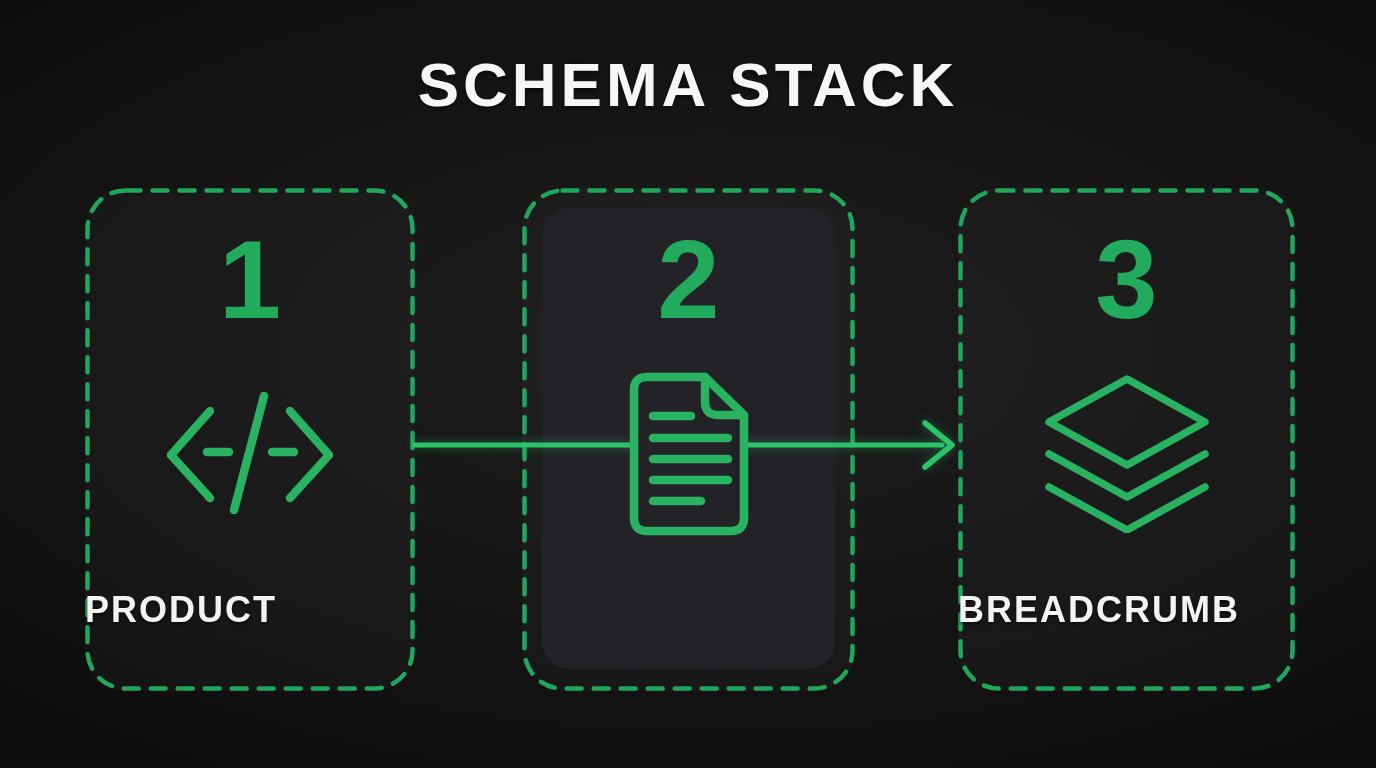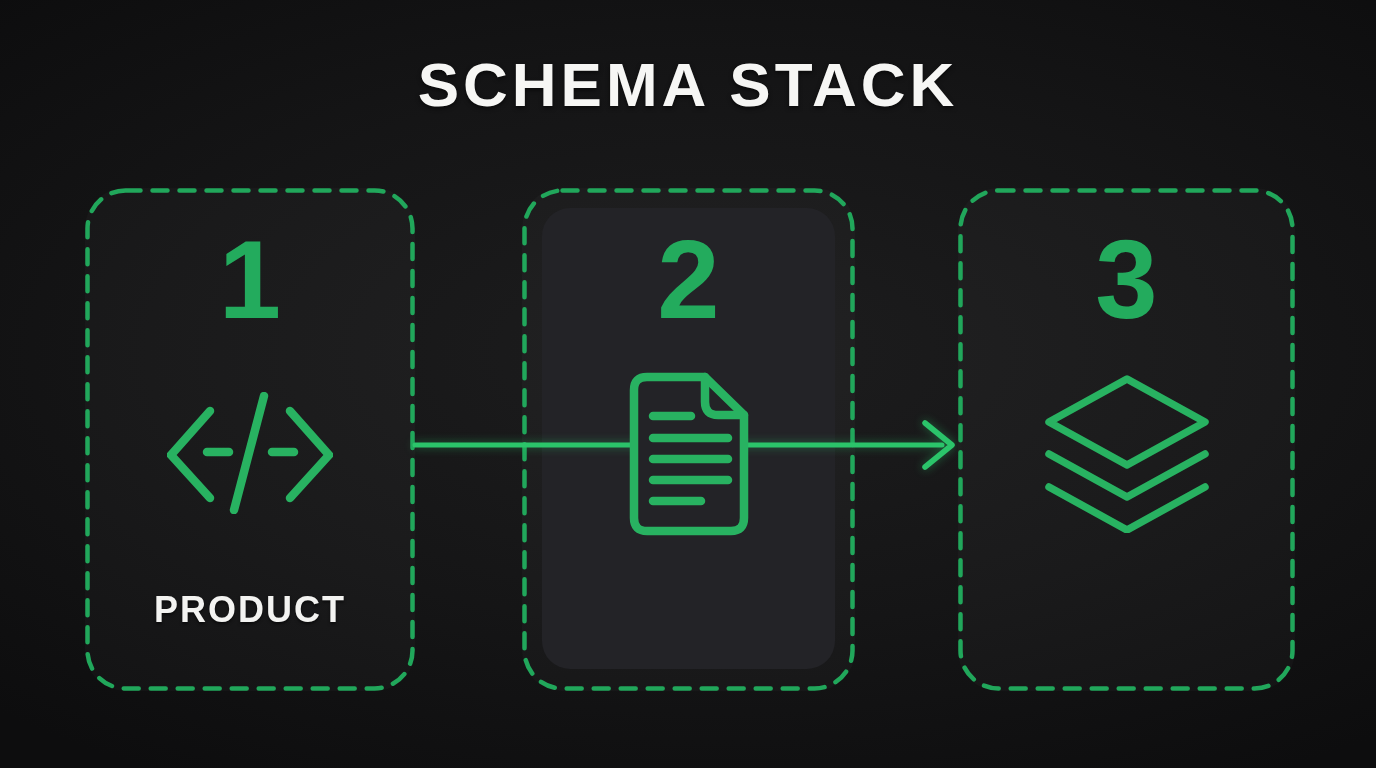--- a/index.html
+++ b/index.html
@@ -60,21 +60,21 @@
     left: 0; width: 100%;
     display: flex;
     justify-content: center;
   }
   .icon-code   { top: 204px; }
   .icon-doc    { top: 184px; z-index: 2; }
   .icon-layers { top: 187px; }
   .step-label {
     position: absolute;
     top: 404px; left: 0; width: 100%;
-    text-align: center;
+    text-align: left;
     color: #f3f3f1;
     font-size: 36px;
     font-weight: 700;
     letter-spacing: 2px;
     line-height: 1;
     text-shadow: 0 2px 3px rgba(0,0,0,0.55);
   }
   .arrow-svg {
     position: absolute;
     left: 402px; top: 413px;
@@ -136,20 +136,21 @@
     <div class="step-number">3</div>
     <div class="icon-wrap icon-layers">
       <svg width="164" height="158" viewBox="0 0 164 158">
         <g fill="none" stroke-width="7.5" stroke-linecap="round" stroke-linejoin="round" stroke="#28b261">
           <polygon points="82,4 160,47 82,90 4,47"></polygon>
           <polyline points="4,79 82,122 160,79"></polyline>
           <polyline points="4,112 82,155 160,112"></polyline>
         </g>
       </svg>
     </div>
+    <div class="step-label">BREADCRUMB</div>
   </div>
 
   <svg class="arrow-svg" width="560" height="64" viewBox="0 0 560 64">
     <g fill="none" stroke-linecap="round" stroke-linejoin="round" stroke="#2bc46a">
       <line x1="13" y1="32" x2="540" y2="32" stroke-width="5"></line>
       <polyline points="523,10 550,32 523,54" stroke-width="5.5"></polyline>
     </g>
   </svg>
 
 </div>

